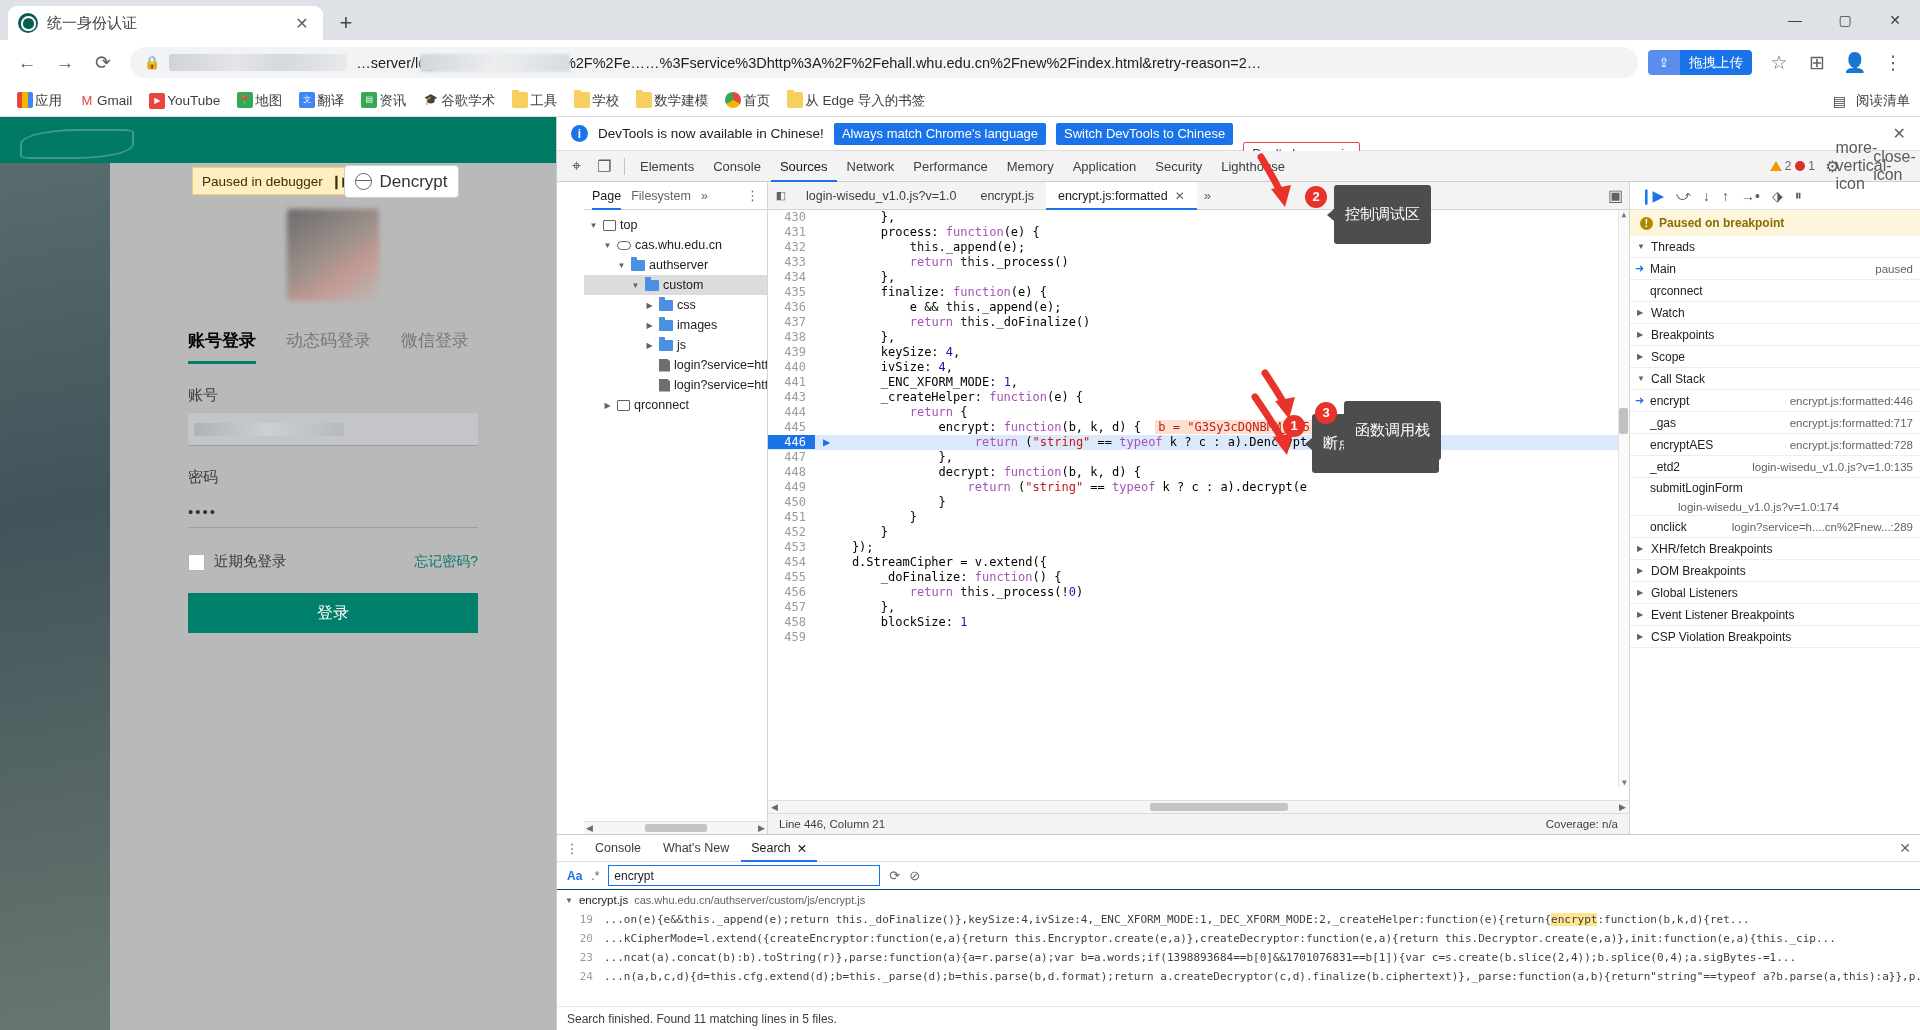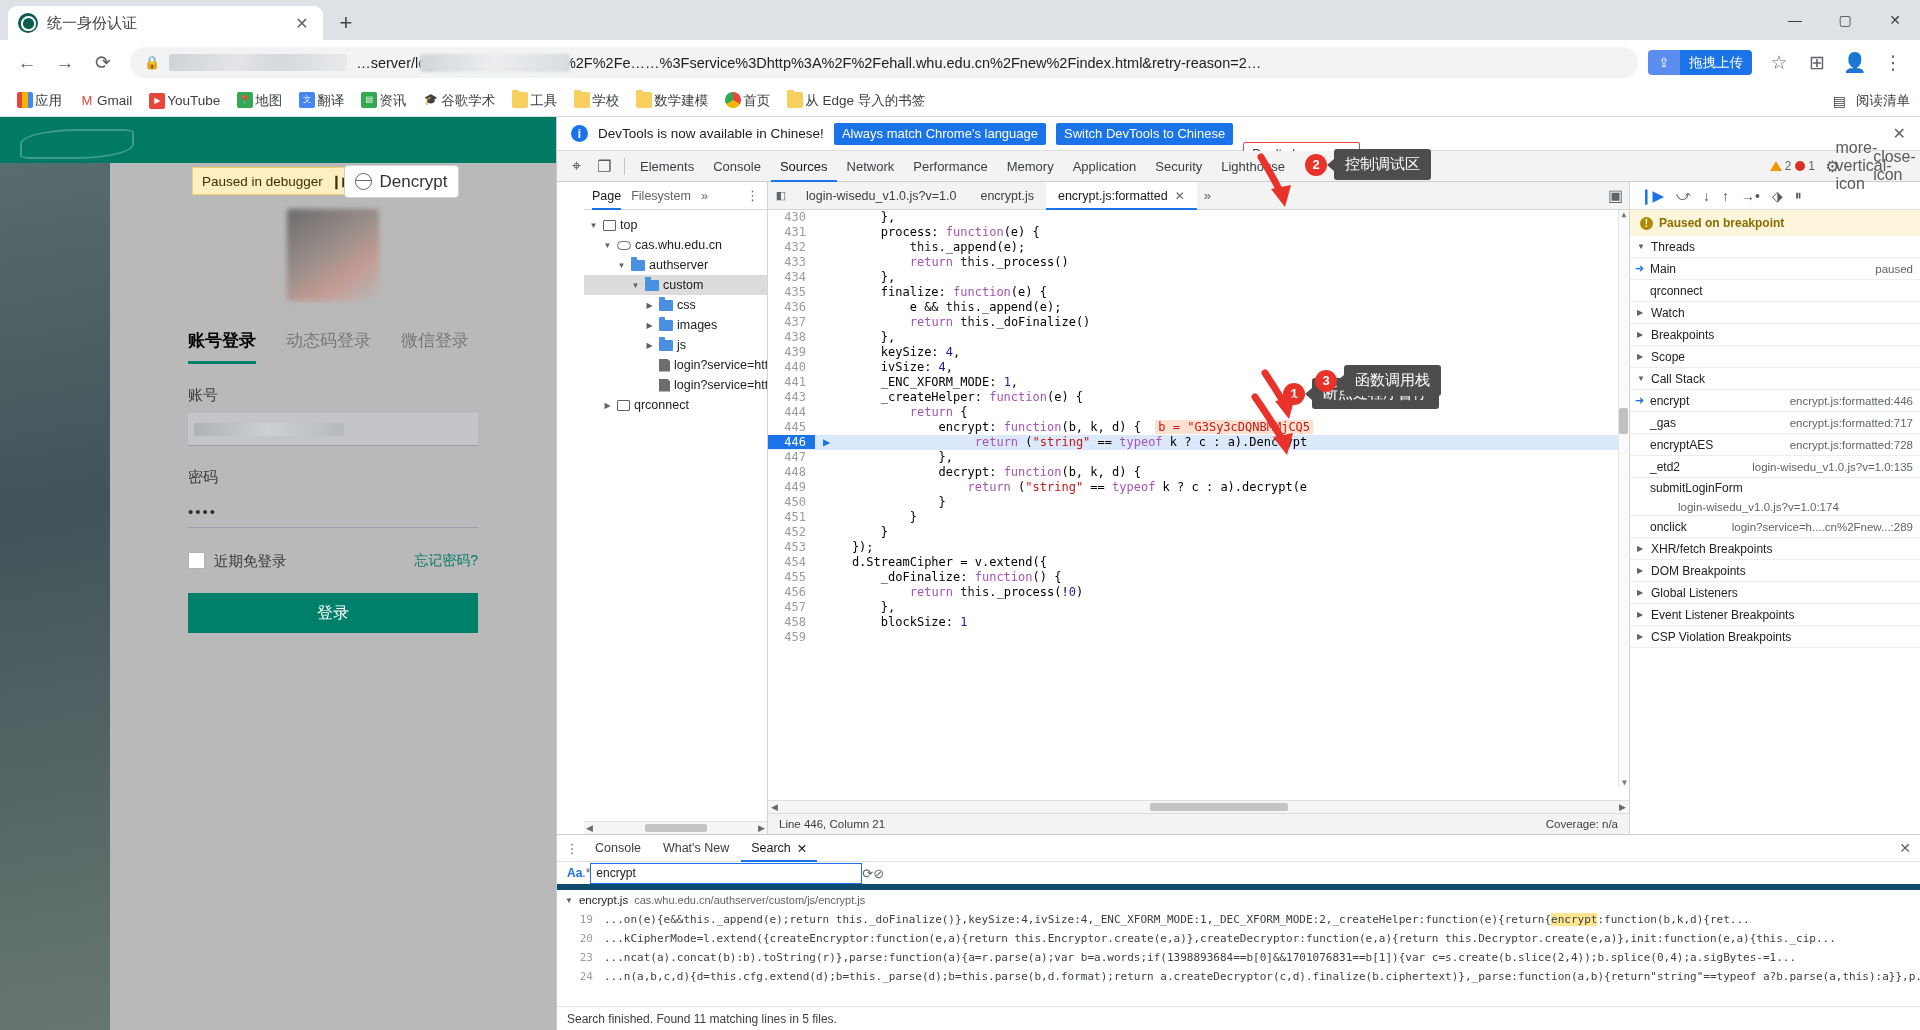--- a/index.html
+++ b/index.html
@@ -100,21 +100,21 @@
   .lg-tab { font-size:17px; color:#777; padding-bottom:9px; }
   .lg-tab.act { color:#000000; font-weight:bold; border-bottom:3px solid #00806a; }
   .fld { padding:0 40px; }
   .fld-lab { font-size:15px; color:#3b3b3b; margin:22px 0 8px 0; }
   .fld-in { height:33px; background:#c3c5c8; border-bottom:1px solid #9aa0a6;
     display:flex; align-items:center; padding:0 6px; }
   .fld-redact { width:150px; height:13px; border-radius:2px;
     background:linear-gradient(100deg,#aeb2b6,#cdd0d3,#b5b9bd); filter:blur(0.6px); }
   .fld-pass { height:33px; border-bottom:1px solid #9aa0a6; display:flex;
     align-items:center; font-size:15px; letter-spacing:2px; color:#333; }
-  .row2 { display:flex; align-items:flex-start; margin-top:24px; }
+  .row2 { display:flex; align-items:flex-end; margin-top:24px; }
   .cbx { width:17px; height:17px; background:#fff; border:1px solid #b3b3b3;
     margin-right:9px; }
   .row2 .lb { font-size:14.5px; color:#3b3b3b; }
   .row2 .fg { margin-left:auto; font-size:14px; color:#0b7a6a; }
   .submit { margin-top:22px; height:40px; background:#00806a; color:#fff;
     display:flex; align-items:center; justify-content:center; font-size:16px; }
 
   
   .dt { flex:1; display:flex; flex-direction:column; min-width:0;
     border-left:1px solid #c9c9c9; background:#fff; position:relative; }
@@ -242,22 +242,22 @@
   
   .drawer { border-top:1px solid #cdcdcd; display:flex; flex-direction:column;
     flex:none; height:196px; background:#fff; }
   .dw-tabs { height:27px; display:flex; align-items:center; gap:2px;
     border-bottom:1px solid #e0e0e0; padding-left:4px; flex:none; }
   .dw-kebab { width:22px;text-align:center;color:#5f6368;font-size:13px; }
   .dw { font-size:12.5px; color:#3c4043; padding:0 10px; height:27px;
     display:flex; align-items:center; gap:6px; }
   .dw.act { color:#1a1a1a; box-shadow:inset 0 -2px 0 #1a73e8; }
   .dw-close { margin-left:auto; color:#5f6368; font-size:14px; padding-right:9px; }
-  .srch-bar { height:28px; display:flex; align-items:center; 
-    padding:0 10px; border-bottom:6px solid #0c4a6e; flex:none; }
+  .srch-bar { height:28px; display:flex; align-items:center; gap:9px;
+    padding:0 10px; border-bottom:1px solid #0c4a6e; flex:none; }
   .srch-aa { font-size:12px; color:#1a73e8; font-weight:bold; }
   .srch-re { font-size:12px; color:#5f6368; }
   .srch-in { flex:0 0 272px; height:21px; border:1px solid #1a73e8; background:#fff;
     font-size:12px; padding:0 5px; display:flex; align-items:center; color:#202124; }
   .srch-ic { color:#5f6368; font-size:13px; }
   .res { flex:1; overflow:hidden; font-size:11.5px; }
   .res-file { height:20px; display:flex; align-items:center; gap:6px;
     padding:0 8px; color:#202124; }
   .res-file .nm { color:#1a1a1a; }
   .res-file .pth { color:#5f6368; font-size:11px; }
@@ -267,22 +267,22 @@
   .res-row .ln { color:#9b9b9b; width:20px; text-align:right; flex:none; }
   .mark { background:#ffe58f; }
   .res-status { height:24px; display:flex; align-items:center; padding:0 10px;
     font-size:12px; color:#3c4043; border-top:1px solid #e6e6e6; flex:none; }
 
   
   .anno { position:absolute; z-index:40; pointer-events:none; }
   .badge { width:22px;height:22px;border-radius:50%;background:#e8322a;color:#fff;
     font-size:13px;display:flex;align-items:center;justify-content:center;
     font-weight:bold; }
-  .callout { background:#4d4d4d; color:#fff; font-size:15px; padding:6px 11px;
-    border-radius:3px; white-space:nowrap; position:relative; }
+  .callout { background:#4d4d4d; color:#fff; font-size:15px; padding:20px 11px;
+    border-radius:3px; white-space:nowrap; position:relative;margin-top:36px; }
   .callout:after{ content:""; position:absolute; left:-7px; top:50%;
     margin-top:-6px; border-top:6px solid transparent; border-bottom:6px solid transparent;
     border-right:7px solid #4d4d4d; }
   .arrow svg { display:block; }
 </style>
 </head>
 <body>
 
 <div class="chrome">
 

